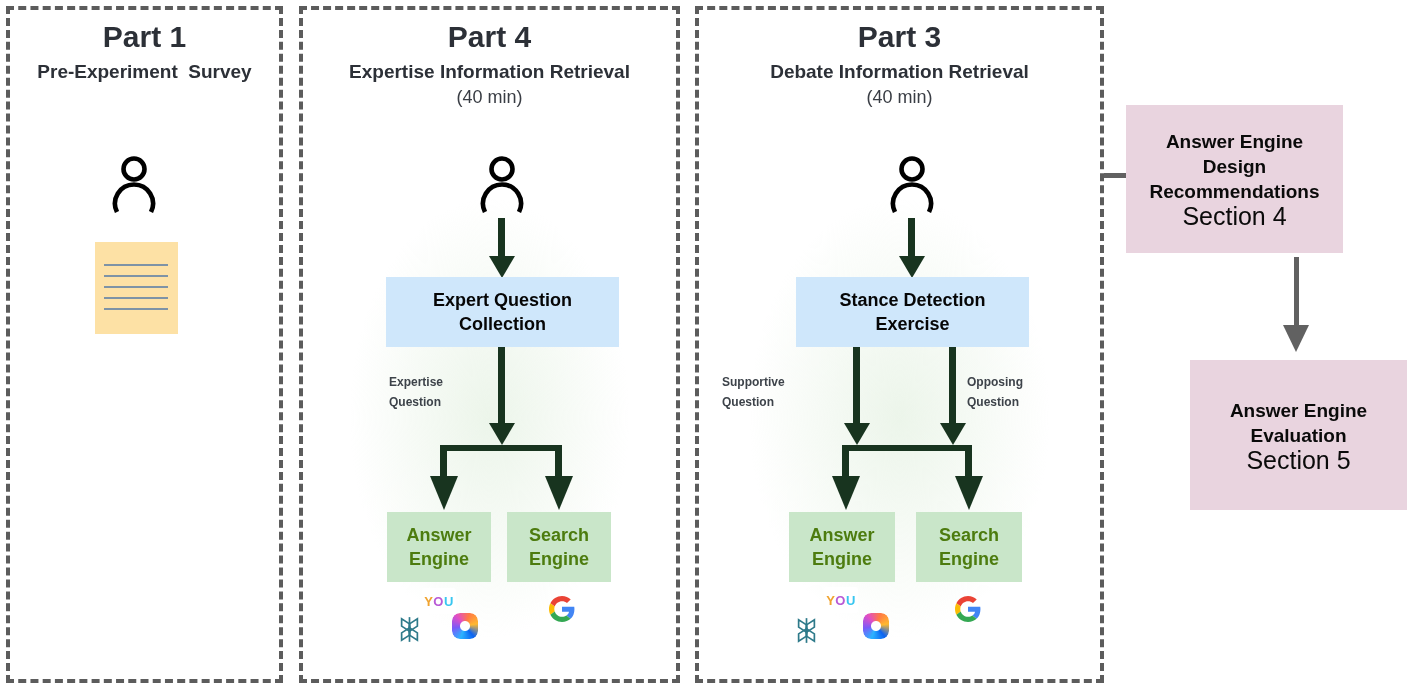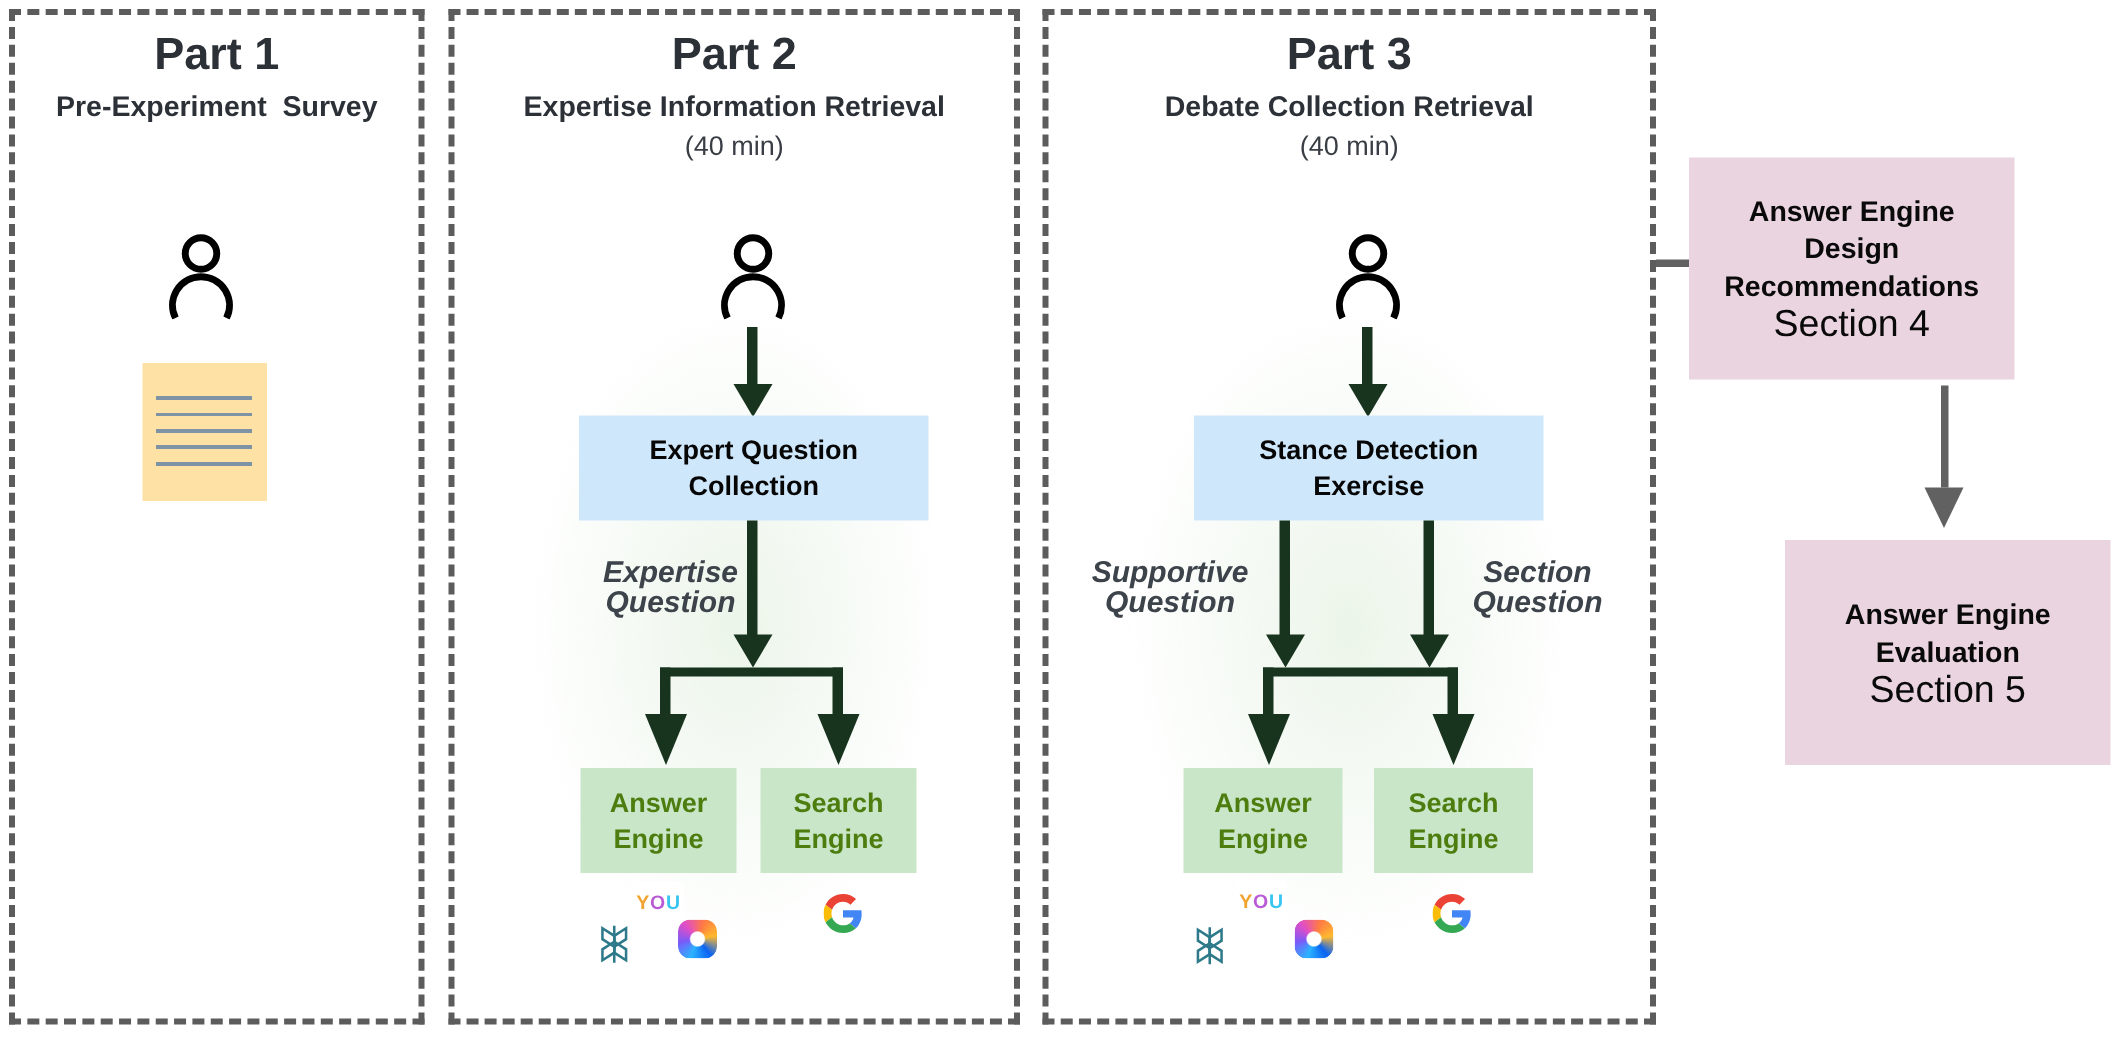--- a/index.html
+++ b/index.html
@@ -32,22 +32,22 @@
   .hbar  { position:absolute; background:#18341f; }
 
   .process-box { position:absolute; width:233px; height:70px; background:#cfe7fb;
     display:flex; align-items:center; justify-content:center; text-align:center;
     font-size:18px; font-weight:bold; color:#060606; line-height:24px; padding:0 8px; }
   .engine-box { position:absolute; width:104px; height:70px; background:#c9e6c9;
     display:flex; align-items:center; justify-content:center; text-align:center;
     font-size:18px; font-weight:bold; color:#4d7c0f; line-height:24px; padding:0 6px; }
   .engine-box.w106 { width:106px; }
 
-  .edge-label { position:absolute; width:116px; text-align:center;
-    font-size:20px; font-weight:bold; color:#3d434a; line-height:20px;font-style:italic; }
+  .edge-label { position:absolute; width:116px; 
+    font-size:12px; font-weight:bold; color:#3d434a; line-height:20px; }
 
   .outcome-box { position:absolute; width:217px; background:#e9d4df;
     display:flex; flex-direction:column; align-items:center; justify-content:center;
     text-align:center; color:#0a0a0a; padding:0 18px; }
   .outcome-title   { font-size:19px; font-weight:bold; line-height:25px; }
   .outcome-section { font-size:25px; line-height:25px; }
 
   .gline { position:absolute; background:#616161; }
   .gh-right { border-top:12px solid transparent; border-bottom:12px solid transparent; border-left:30px solid #616161; }
   .gh-down  { border-left:13px solid transparent; border-right:13px solid transparent; border-top:27px solid #616161; }
@@ -77,21 +77,21 @@
       <circle cx="22" cy="14" r="10.5" fill="none" stroke="#000" stroke-width="4.6"></circle>
       <path d="M5 57 A19 19 0 1 1 39 57" fill="none" stroke="#000" stroke-width="4.6"></path>
     </svg>
     <div class="doc">
       <div class="doc-lines"></div>
     </div>
   </section>
 
   <section class="panel p2">
     <header class="panel-header">
-      <div class="part-title">Part 2</div>
+      <div class="part-title">Part 4</div>
       <div class="part-subtitle">Expertise Information Retrieval</div>
       <div class="part-duration">(40 min)</div>
     </header>
     <svg class="person" style="left:177px;top:145px" width="44" height="58" viewBox="0 0 44 58">
       <circle cx="22" cy="14" r="10.5" fill="none" stroke="#000" stroke-width="4.6"></circle>
       <path d="M5 57 A19 19 0 1 1 39 57" fill="none" stroke="#000" stroke-width="4.6"></path>
     </svg>
 
     <div class="vline" style="left:195px;top:208px;width:7px;height:39px"></div>
     <div class="tri ah-mid" style="left:186px;top:246px"></div>
@@ -134,39 +134,39 @@
       <path fill="#EA4335" d="M24 9.5c3.54 0 6.71 1.22 9.21 3.6l6.85-6.85C35.9 2.38 30.47 0 24 0 14.62 0 6.51 5.38 2.56 13.22l7.98 6.19C12.43 13.72 17.74 9.5 24 9.5z"></path>
       <path fill="#4285F4" d="M46.98 24.55c0-1.57-.15-3.09-.38-4.55H24v9.02h12.94c-.58 2.96-2.26 5.48-4.78 7.18l7.73 6c4.51-4.18 7.09-10.36 7.09-17.65z"></path>
       <path fill="#FBBC05" d="M10.53 28.59c-.48-1.45-.76-2.99-.76-4.59s.27-3.14.76-4.59l-7.98-6.19C.92 16.46 0 20.12 0 24c0 3.88.92 7.54 2.56 10.78l7.97-6.19z"></path>
       <path fill="#34A853" d="M24 48c6.48 0 11.93-2.13 15.89-5.81l-7.73-6c-2.15 1.45-4.92 2.3-8.16 2.3-6.26 0-11.57-4.22-13.47-9.91l-7.98 6.19C6.51 42.62 14.62 48 24 48z"></path>
     </svg>
   </section>
 
   <section class="panel p3">
     <header class="panel-header">
       <div class="part-title">Part 3</div>
-      <div class="part-subtitle">Debate Collection Retrieval</div>
+      <div class="part-subtitle">Debate Information Retrieval</div>
       <div class="part-duration">(40 min)</div>
     </header>
     <svg class="person" style="left:191px;top:145px" width="44" height="58" viewBox="0 0 44 58">
       <circle cx="22" cy="14" r="10.5" fill="none" stroke="#000" stroke-width="4.6"></circle>
       <path d="M5 57 A19 19 0 1 1 39 57" fill="none" stroke="#000" stroke-width="4.6"></path>
     </svg>
 
     <div class="vline" style="left:209px;top:208px;width:7px;height:39px"></div>
     <div class="tri ah-mid" style="left:200px;top:246px"></div>
 
     <div class="process-box" style="left:97px;top:267px">Stance Detection Exercise</div>
 
     <div class="edge-label" style="left:23px;top:362px">
       <div>Supportive</div>
       <div>Question</div>
     </div>
     <div class="edge-label" style="left:268px;top:362px">
-      <div>Section</div>
+      <div>Opposing</div>
       <div>Question</div>
     </div>
 
     <div class="vline" style="left:154px;top:337px;width:7px;height:77px"></div>
     <div class="tri ah-mid" style="left:145px;top:413px"></div>
     <div class="vline" style="left:250px;top:337px;width:7px;height:77px"></div>
     <div class="tri ah-mid" style="left:241px;top:413px"></div>
 
     <div class="hbar" style="left:143px;top:435px;width:130px;height:6px"></div>
     <div class="vline" style="left:143px;top:435px;width:7px;height:33px"></div>

